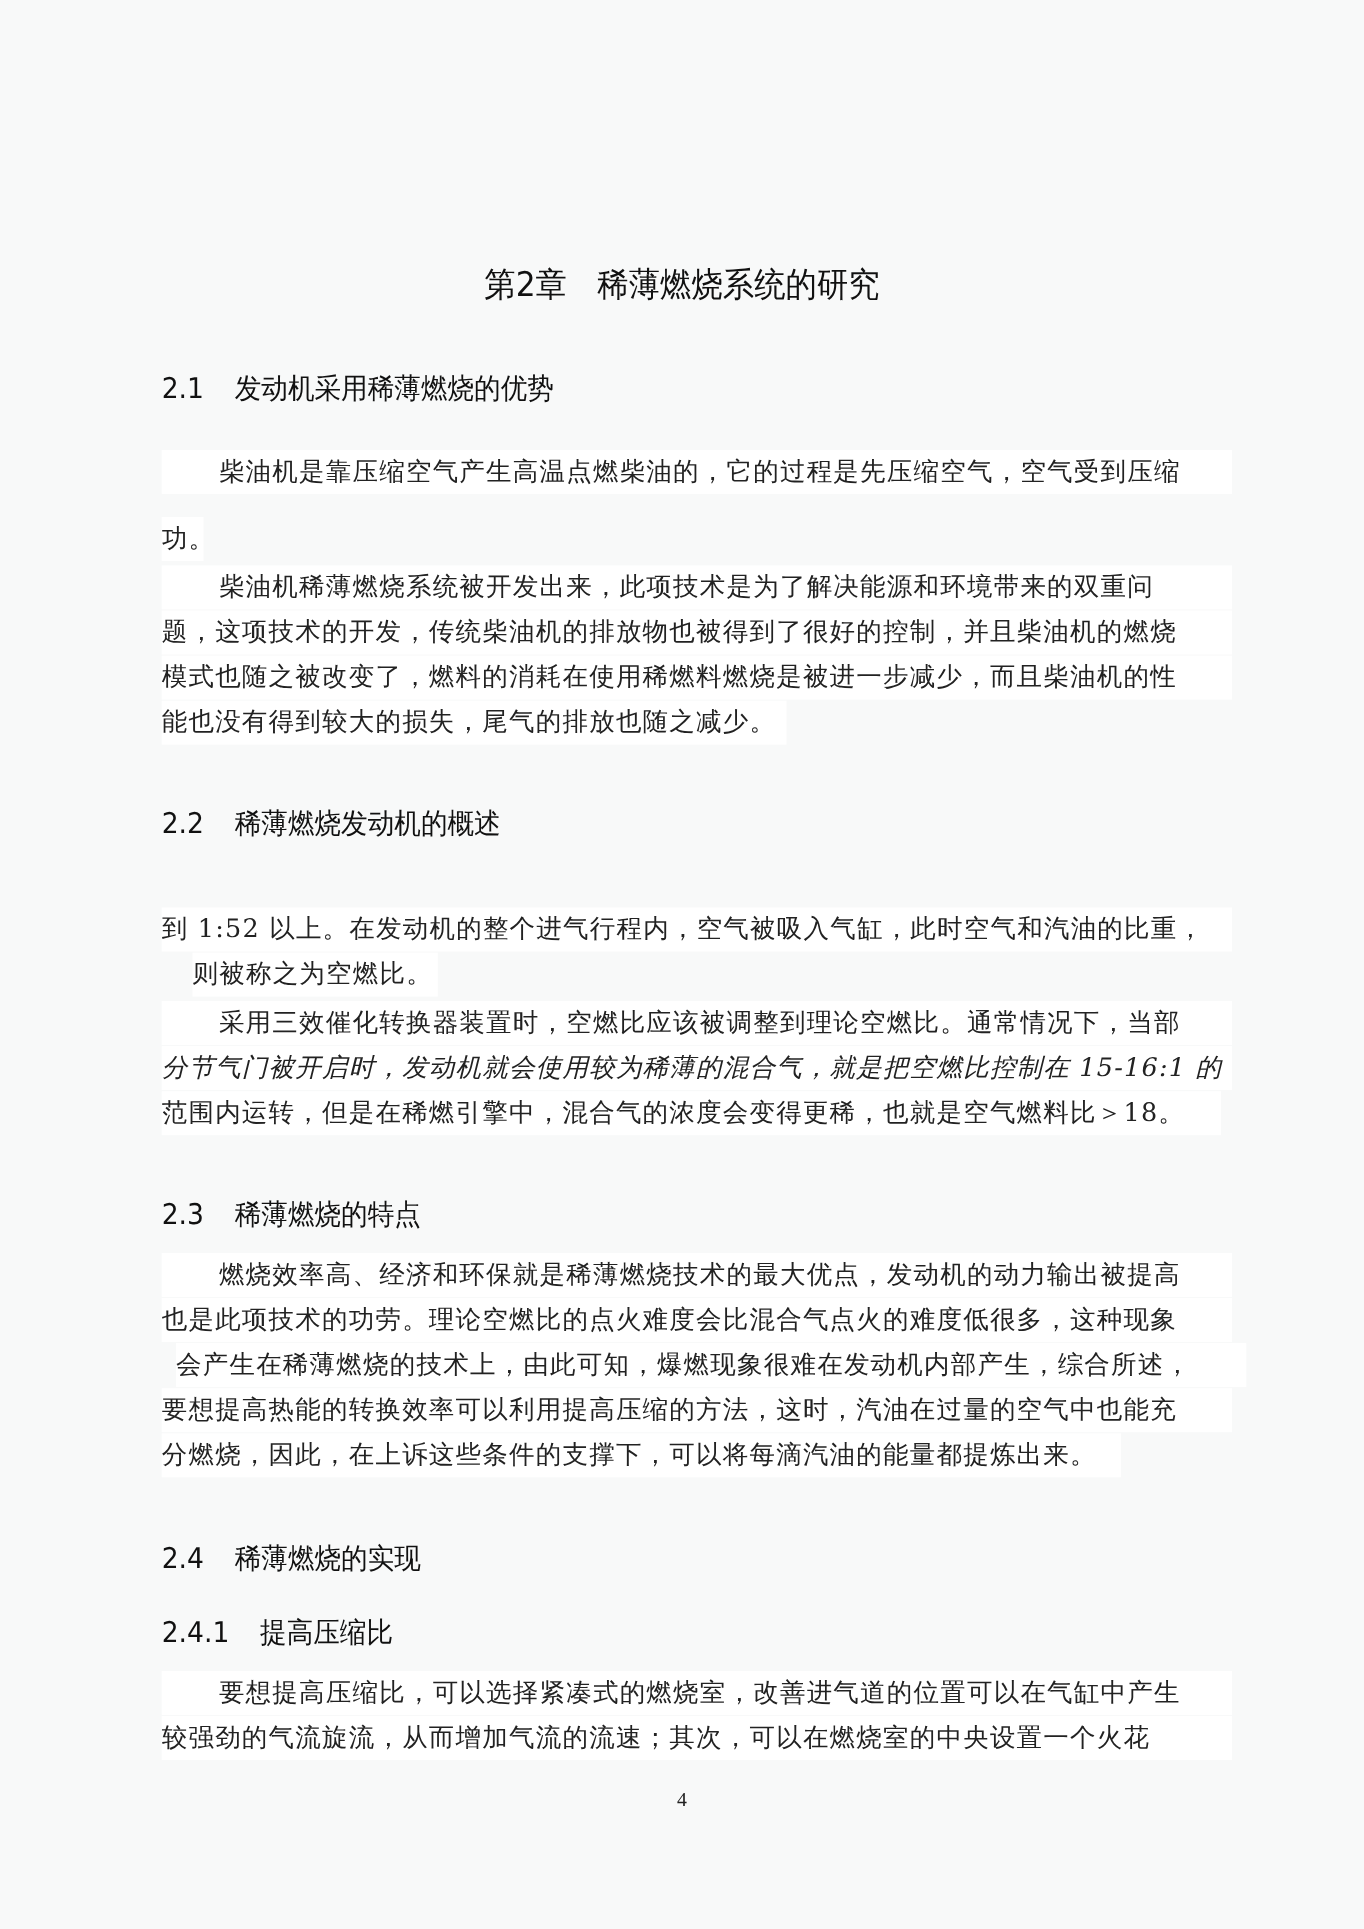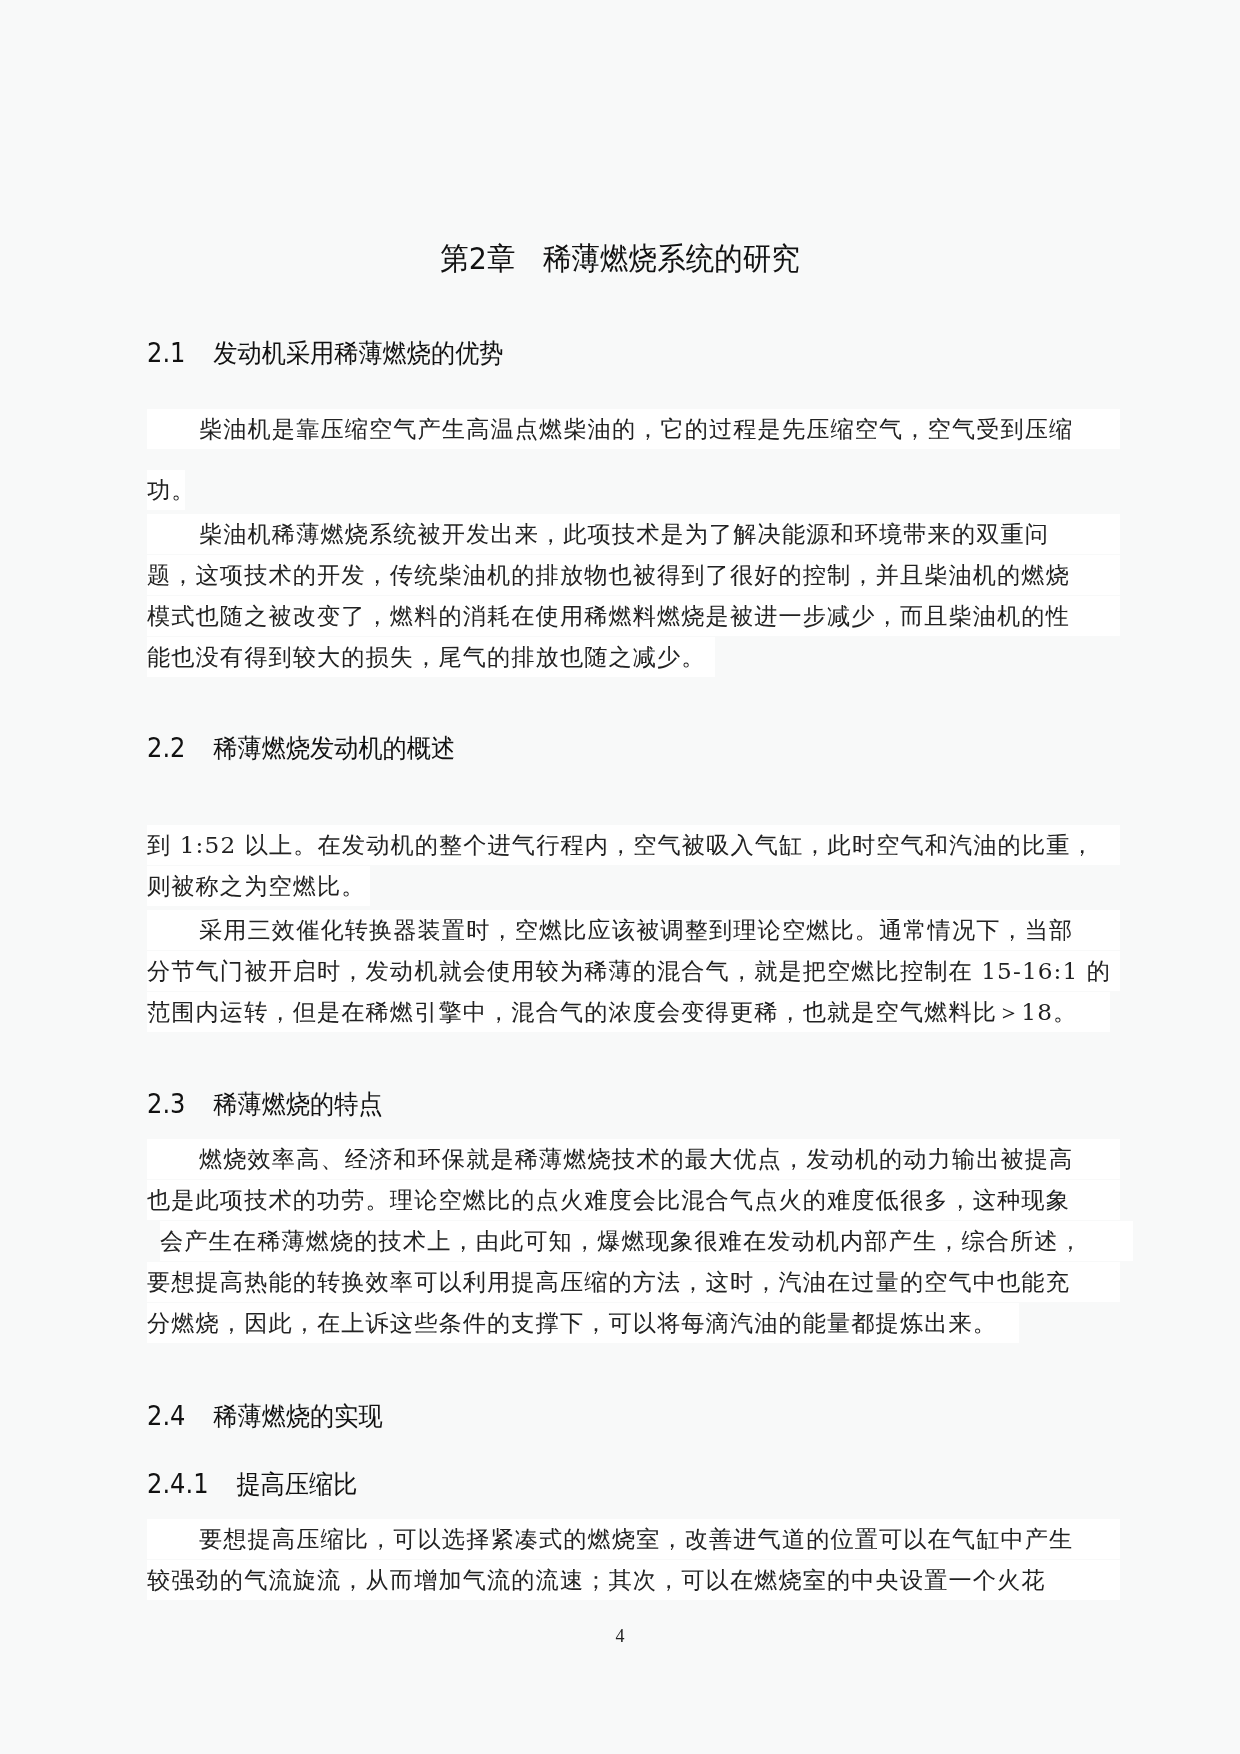--- a/index.html
+++ b/index.html
@@ -60,23 +60,23 @@
   <div class="line hl" style="top:470px; width:38px;">功。</div>
   <div class="line hl indent" style="top:514px; box-sizing:border-box; width:973px;">柴油机稀薄燃烧系统被开发出来，此项技术是为了解决能源和环境带来的双重问</div>
   <div class="line hl" style="top:555px; width:973px;">题，这项技术的开发，传统柴油机的排放物也被得到了很好的控制，并且柴油机的燃烧</div>
   <div class="line hl" style="top:596px; width:973px;">模式也随之被改变了，燃料的消耗在使用稀燃料燃烧是被进一步减少，而且柴油机的性</div>
   <div class="line hl" style="top:637px; width:568px;">能也没有得到较大的损失，尾气的排放也随之减少。</div>
 
   <div class="heading" style="top:731px;">
     <span class="num">2.2</span><span>稀薄燃烧发动机的概述</span>
   </div>
   <div class="line hl" style="top:825px; width:973px;">到 1:52 以上。在发动机的整个进气行程内，空气被吸入气缸，此时空气和汽油的比重，</div>
-  <div class="line hl" style="top:866px; width:223px;">则被称之为空燃比。</div>
+  <div class="line hl" style="top:866px; width:223px;margin-left:28px;">则被称之为空燃比。</div>
   <div class="line hl indent" style="top:910px; box-sizing:border-box; width:973px;">采用三效催化转换器装置时，空燃比应该被调整到理论空燃比。通常情况下，当部</div>
-  <div class="line hl" style="top:951px; width:973px;">分节气门被开启时，发动机就会使用较为稀薄的混合气，就是把空燃比控制在 15-16:1 的</div>
+  <div class="line hl" style="top:951px; width:973px;font-style:italic;">分节气门被开启时，发动机就会使用较为稀薄的混合气，就是把空燃比控制在 15-16:1 的</div>
   <div class="line hl" style="top:992px; width:963px;">范围内运转，但是在稀燃引擎中，混合气的浓度会变得更稀，也就是空气燃料比＞18。</div>
 
   <div class="heading" style="top:1087px;">
     <span class="num">2.3</span><span>稀薄燃烧的特点</span>
   </div>
   <div class="line hl indent" style="top:1139px; box-sizing:border-box; width:973px;">燃烧效率高、经济和环保就是稀薄燃烧技术的最大优点，发动机的动力输出被提高</div>
   <div class="line hl" style="top:1180px; width:973px;">也是此项技术的功劳。理论空燃比的点火难度会比混合气点火的难度低很多，这种现象</div>
   <div class="line hl" style="top:1221px; width:973px;margin-left:13px;">会产生在稀薄燃烧的技术上，由此可知，爆燃现象很难在发动机内部产生，综合所述，</div>
   <div class="line hl" style="top:1262px; width:973px;">要想提高热能的转换效率可以利用提高压缩的方法，这时，汽油在过量的空气中也能充</div>
   <div class="line hl" style="top:1303px; width:872px;">分燃烧，因此，在上诉这些条件的支撑下，可以将每滴汽油的能量都提炼出来。</div>

